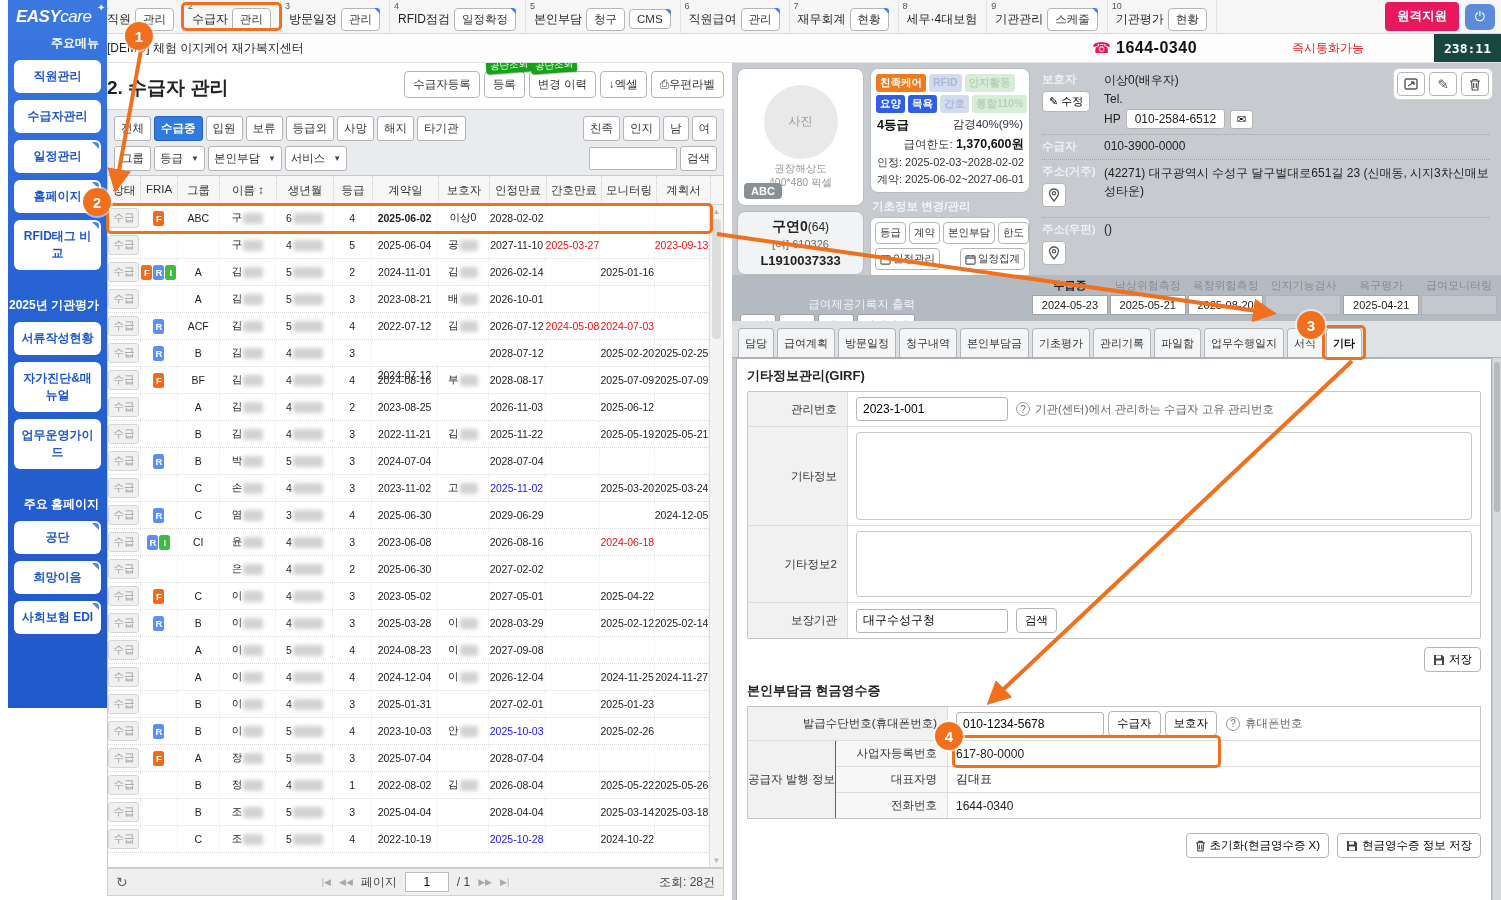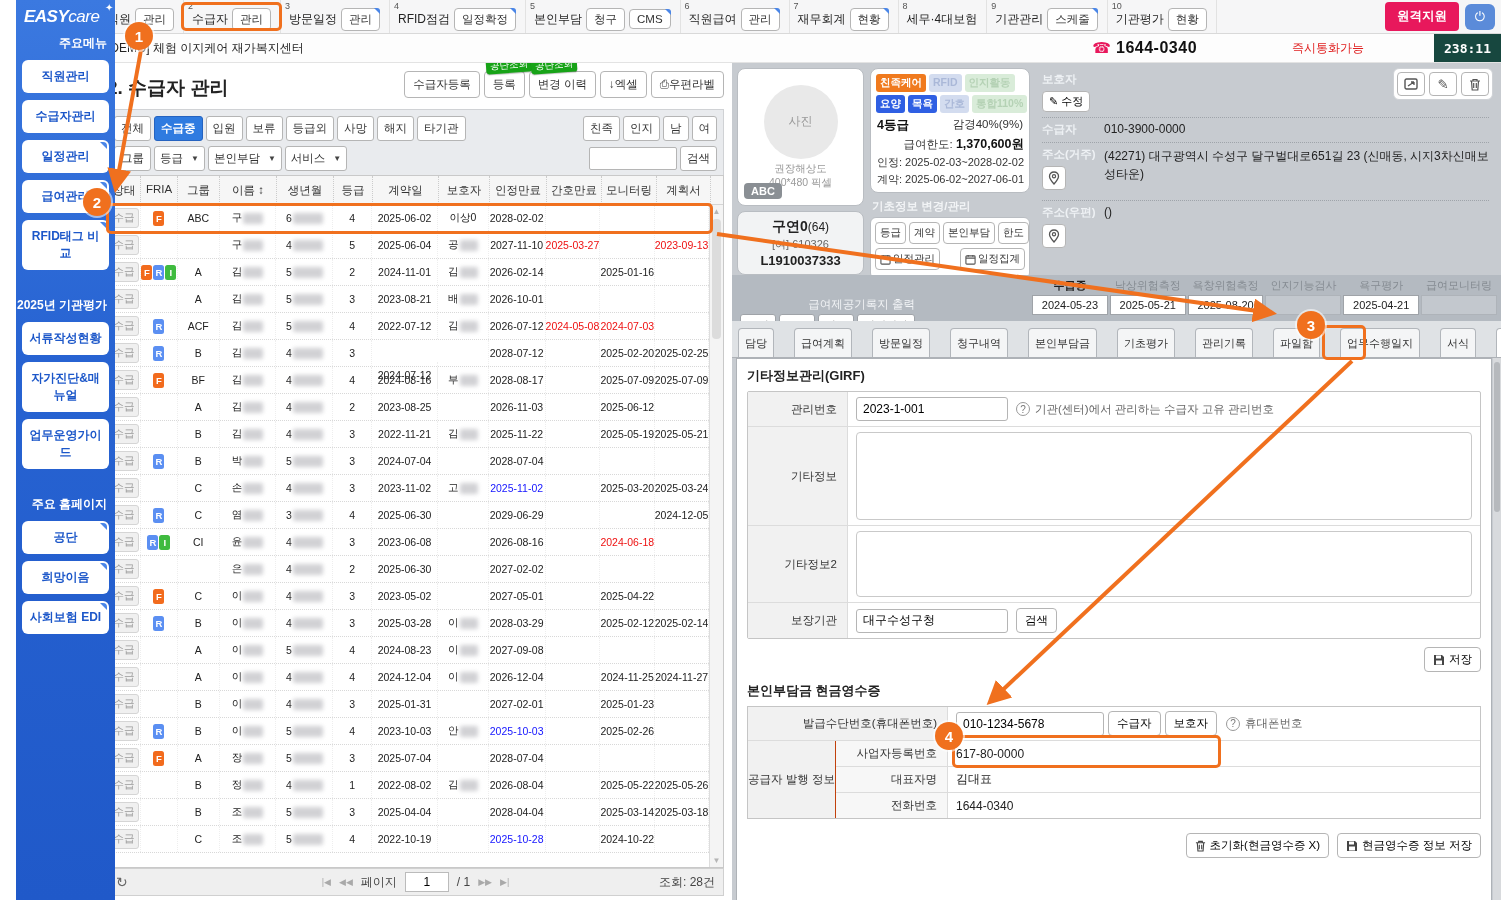--- a/index.html
+++ b/index.html
@@ -1,21 +1,21 @@
 <!DOCTYPE html>
 <html><head>
 <meta charset="utf-8">
 <style>
   * { margin:0; padding:0; box-sizing:border-box; }
   html,body { width:1501px; height:900px; overflow:hidden; }
   body { font-family:"Liberation Sans","DejaVu Sans",sans-serif; font-size:12px; color:#333; background:#fff; }
   .app { position:relative; width:1501px; height:900px; background:#fff; overflow:hidden; }
 
   
-  .sidebar { position:absolute; left:16px; top:0; width:99px; height:900px;
+  .sidebar { position:absolute; left:8px; top:0; width:99px; height:708px;
     background:linear-gradient(180deg,#3b79e0 0%,#2763d2 40%,#2059c9 100%); z-index:3; }
   .logo { padding:7px 6px 2px 8px; color:#fff; font-style:italic; font-weight:bold; font-size:17px; letter-spacing:-0.5px; position:relative;}
   .logo .care { font-weight:normal; }
   .logo .spark { position:absolute; right:2px; top:2px; font-size:10px; color:#fff; font-style:normal;}
   .side-sec { color:#fff; font-weight:bold; font-size:12px; text-align:right; padding:6px 8px 4px 0; }
   .side-btn { display:block; width:87px; margin:4px auto 7px auto; background:#fff; color:#1c57c9;
     border:none; border-radius:6px; font-size:12px; font-weight:bold; padding:8px 4px; text-align:center;
     position:relative; cursor:pointer; font-family:inherit; }
   .side-btn.flag::after { content:""; position:absolute; top:2px; right:2px; border-top:7px solid #4a86e8; border-left:7px solid transparent; border-top-right-radius:4px;}
   .side-gap { height:14px; }
@@ -129,21 +129,21 @@
   .rec-title { color:#f2f4f6; font-size:11.5px; text-align:right; margin-bottom:2px;margin-top:19px;}
   .rec-btns { display:flex; gap:3px;}
   .rec-btn { background:#fff; border:1px solid #9fa3a8; border-radius:3px; font-size:11px; padding:3px 6px; cursor:pointer; font-family:inherit;}
   .stat-cols { position:absolute; left:300px; right:4px; top:3px; display:flex; gap:2px;}
   .stat-col { width:77px; text-align:center;}
   .stat-lab { font-size:11px; color:#858b92; white-space:nowrap; margin-bottom:2px;}
   .stat-lab.bold { color:#1d1d1d; font-weight:bold;}
   .stat-date { background:#fff; border:1px solid #9fa3a8; font-size:11px; height:20px; line-height:18px; color:#222;}
   .stat-date.empty { background:#c3c8ce; border-color:#aeb3b9;}
 
-  .tabbar { position:absolute; left:0; right:0; top:258px; height:37px; background:#dfe2e5; border-bottom:1px solid #aeb2b7; display:flex; align-items:flex-end; padding:0 6px; gap:20px;}
+  .tabbar { position:absolute; left:0; right:0; top:258px; height:37px; background:#dfe2e5; border-bottom:1px solid #aeb2b7; display:flex; align-items:flex-end; padding:0 6px; gap:3px;}
   .tab { background:#f4f5f6; border:1px solid #b2b6bb; border-bottom:none; border-radius:4px 4px 0 0; font-size:11px; padding:7px 6px 6px 6px; color:#333; cursor:pointer; white-space:nowrap; font-family:inherit;}
   .tab.active { background:#fff; font-weight:bold; color:#111; }
 
   .content { position:absolute; left:4px; right:9px; top:295px; bottom:0; background:#fff; border:1px solid #aeb2b7; border-bottom:none; padding:8px 10px 0 10px; overflow:hidden;}
   .sec-title { font-size:13px; font-weight:bold; color:#222; margin-bottom:6px;}
   .ftable { border:1px solid #c5c5c5; border-radius:2px; }
   .frow { display:flex; border-bottom:1px solid #dcdcdc; }
   .frow:last-child { border-bottom:none; }
   .flab { width:100px; background:#f1f1f1; border-right:1px solid #dcdcdc; display:flex; align-items:center; justify-content:flex-end; padding:6px 10px; font-size:11.5px; color:#333; flex-shrink:0;}
   .fval { flex:1; padding:5px 8px; display:flex; align-items:center; gap:8px;}
@@ -179,21 +179,21 @@
   <div class="sidebar">
     <div class="logo">
       <span>EASY</span><span class="care">care</span>
       <span class="spark">✦</span>
     </div>
     <div id="side-menu">
         <div class="side-sec">주요메뉴</div>
         <button class="side-btn">직원관리</button>
         <button class="side-btn">수급자관리</button>
         <button class="side-btn flag">일정관리</button>
-        <button class="side-btn flag">급여관리</button>
+        <button class="side-btn flag">홈페이지</button>
         <button class="side-btn flag">RFID태그 비교</button>
         <div class="side-gap"></div>
         <div class="side-sec">2025년 기관평가</div>
         <button class="side-btn">서류작성현황</button>
         <button class="side-btn">자가진단&amp;매뉴얼</button>
         <button class="side-btn">업무운영가이드</button>
         <div class="side-gap"></div>
         <div class="side-sec">주요 홈페이지</div>
         <button class="side-btn flag">공단</button>
         <button class="side-btn flag">희망이음</button>
@@ -337,21 +337,21 @@
               <div class="g-c" style="width: 33px;">
                 <span class="st-badge">수급</span>
               </div>
               <div class="g-c" style="width: 37px;">
                 <span class="fr F">F</span>
               </div>
               <div class="g-c" style="width: 42px;">ABC</div>
               <div class="g-c" style="width: 57px;">구<span class="mask" style="width: 20px;"></span></div>
               <div class="g-c" style="width: 57px;">6<span class="mask" style="width: 30px;"></span></div>
               <div class="g-c" style="width: 39px;">4</div>
-              <div class="g-c" style="width: 66px;">2025-06-02</div>
+              <div class="g-c" style="width: 66px; font-weight: bold;">2025-06-02</div>
               <div class="g-c" style="width: 51px;">이상0</div>
               <div class="g-c" style="width: 57px;">2028-02-02</div>
               <div class="g-c" style="width: 55px;"></div>
               <div class="g-c" style="width: 55px;"></div>
               <div class="g-c" style="width: 54px;"></div>
             </div>
             <div class="g-row" id="grid-row-1">
               <div class="g-c" style="width: 33px;">
                 <span class="st-badge">수급</span>
               </div>
@@ -836,20 +836,29 @@
           <button class="gi-btn">
             <svg width="12" height="13" viewBox="0 0 12 13">
                 <path d="M1 3 h10 M4 3 V1.5 h4 V3 M2.5 3 l.7 9 h5.6 l.7-9 M4.7 5 v5 M7.3 5 v5" stroke="#555" stroke-width="1.2" fill="none"></path>
               </svg>
           </button>
         </div>
         <div class="info-row" style="padding-top:2px;">
           <div class="info-lab">
             <div>보호자</div>
             <button class="edit-btn"><span>✎</span> <span>수정</span></button>
+          </div>
+          <div class="info-val">
+            <div>이상0(배우자)</div>
+            <div style="margin:3px 0;">Tel.</div>
+            <div style="display:flex; gap:5px; align-items:center;">
+              <span>HP</span>
+              <span class="hp-box">010-2584-6512</span>
+              <button class="mail-btn">✉</button>
+            </div>
           </div>
         </div>
         <div class="info-row">
           <div class="info-lab">수급자</div>
           <div class="info-val">010-3900-0000</div>
         </div>
         <div class="info-row" style="min-height:58px;">
           <div class="info-lab">
             <div>주소(거주)</div>
             <button class="pin-btn">

